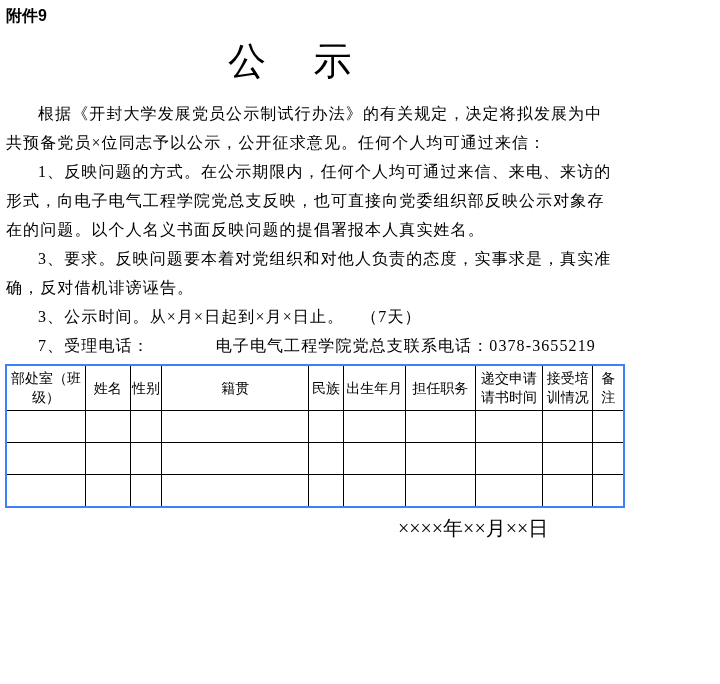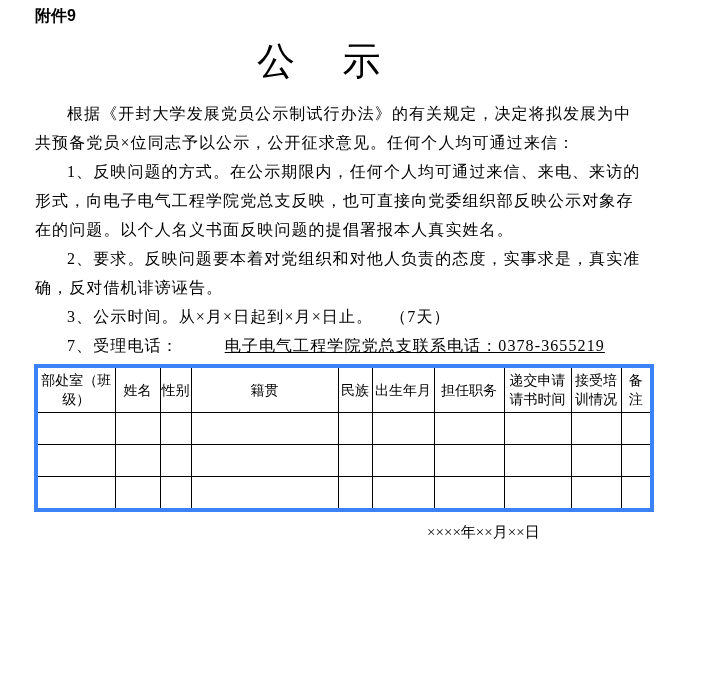--- a/index.html
+++ b/index.html
@@ -6,21 +6,20 @@
   .page {
     position: relative;
     width: 720px;
     height: 684px;
     background: #ffffff;
     color: #000000;
     font-family: "Liberation Serif", "DejaVu Serif", serif;
     box-sizing: border-box;
     padding-top: 6px;
     overflow: hidden;
-    padding-left: 29px;
   }
   .attachment {
     margin-left: 6px;
     font-family: "Liberation Sans", "DejaVu Sans", sans-serif;
     font-weight: bold;
     font-size: 16px;
     line-height: 20px;
   }
   .title {
     margin: 12px 0 15px 228px;
@@ -30,73 +29,73 @@
     white-space: pre;
   }
   .bodytext {
     margin: 10px 0 0 6px;
     width: 610px;
     font-size: 16px;
     line-height: 29px;
     letter-spacing: 1.1px;
   }
   .bodytext p { margin: 0; text-indent: 32px; }
-  .phones-line .phone-text { margin-left: 46px; text-decoration: underline; }
+  .phones-line .phone-text { margin-left: 66px; }
   .phone2 {
     text-indent: 0 !important;
     padding-left: 200px;
     line-height: 27px;
   }
   .list-label {
     text-indent: 0 !important;
     font-size: 15px;
     line-height: 24px;
     letter-spacing: 0.5px;
   }
   table.roster {
     margin: 4px 0 0 5px;
     width: 620px;
     border-collapse: collapse;
     table-layout: fixed;
-    border: 4px solid #3b82f6;
+    border: 2px solid #3b82f6;
   }
   table.roster th, table.roster td {
     border: 1px solid #000000;
     padding: 0 1px;
     overflow: hidden;
   }
   table.roster th {
     font-weight: normal;
     font-size: 14px;
     line-height: 19px;
     text-align: center;
     vertical-align: middle;
     height: 44px;
   }
   table.roster tbody td { height: 31px; }
   .c0 { width: 79px; }  .c1 { width: 45px; }  .c2 { width: 31px; }
   .c3 { width: 147px; } .c4 { width: 34px; }  .c5 { width: 62px; }
   .c6 { width: 70px; }  .c7 { width: 67px; }  .c8 { width: 50px; }
   .c9 { width: 31px; }
   .sig-org  { margin: 42px 0 0 346px; font-size: 15px; line-height: 20px; }
-  .sig-date { margin: 10px 0 0 398px; font-size: 15px; line-height: 20px; }
+  .sig-date { margin: 10px 0 0 398px; font-size: 20px; line-height: 20px; }
 </style>
 </head>
 <body>
 
 <div class="page">
 
   <div class="attachment">附件9</div>
 
   <div class="title">公     示</div>
 
   <div class="bodytext">
     <p>根据《开封大学发展党员公示制试行办法》的有关规定，决定将拟发展为中共预备党员×位同志予以公示，公开征求意见。任何个人均可通过来信：</p>
     <p>1、反映问题的方式。在公示期限内，任何个人均可通过来信、来电、来访的形式，向电子电气工程学院党总支反映，也可直接向党委组织部反映公示对象存在的问题。以个人名义书面反映问题的提倡署报本人真实姓名。</p>
-    <p>2、要求。反映问题要本着对党组织和对他人负责的态度，实事求是，真实准确，反对借机诽谤诬告。</p>
+    <p>3、要求。反映问题要本着对党组织和对他人负责的态度，实事求是，真实准确，反对借机诽谤诬告。</p>
     <p>3、公示时间。从×月×日起到×月×日止。　（7天）</p>
     <p class="phones-line">
       <span>7、受理电话：</span><span class="phone-text">电子电气工程学院党总支联系电话：0378-3655219</span>
     </p>
   </div>
 
   <table class="roster">
     <colgroup>
       <col class="c0">
         <col class="c1">

